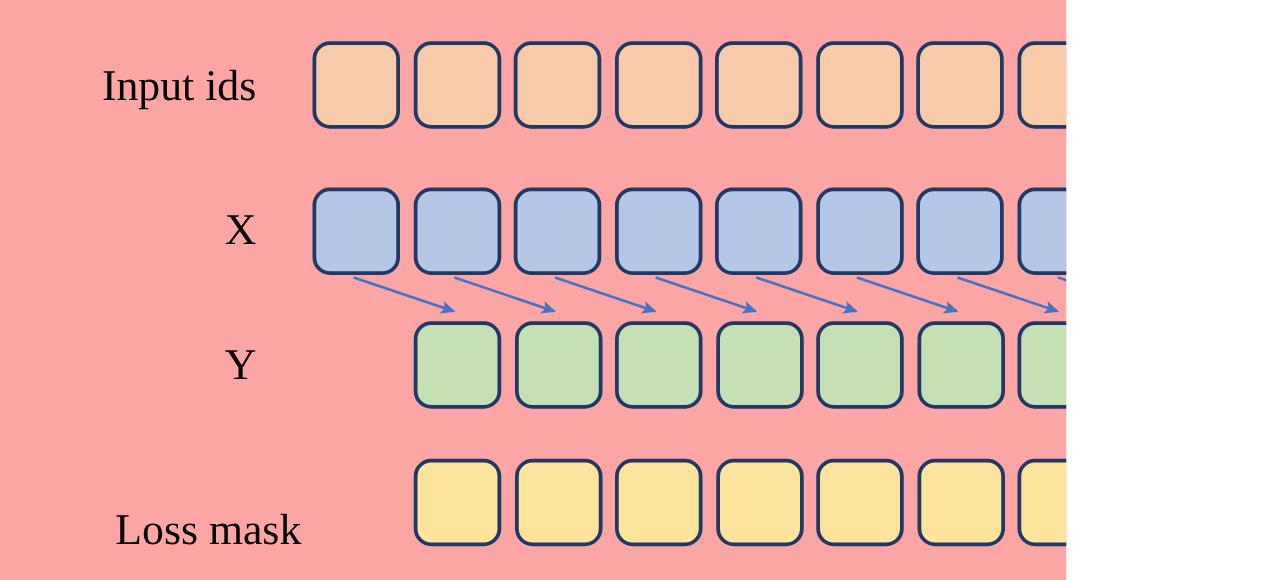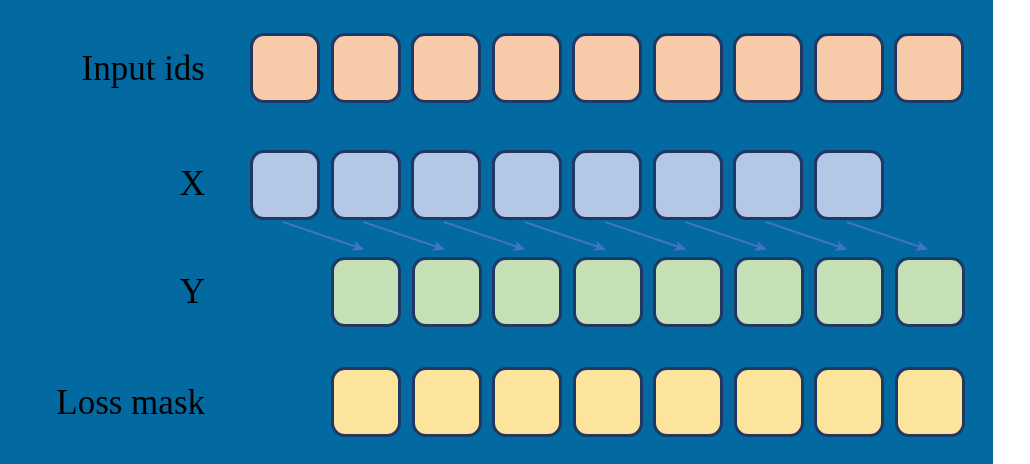--- a/index.html
+++ b/index.html
@@ -5,23 +5,23 @@
   html, body {
     margin: 0;
     padding: 0;
     background: #ffffff;
   }
   body {
     font-family: "Liberation Serif", "DejaVu Serif", serif;
   }
   #canvas {
     position: relative;
-    width: 993px;
+    width: 853px;
     height: 464px;
-    background: #0369a1;
+    background: #fca5a5;
     overflow: hidden;
   }
   .row-label {
     position: absolute;
     text-align: right;
     font-family: "Liberation Serif", "DejaVu Serif", serif;
     font-size: 35px;
     line-height: 1;
     color: #000000;
     white-space: nowrap;
@@ -86,21 +86,21 @@
       <div class="cell" style="left: 814px; top: 150px; width: 70px; height: 70px; background: rgb(180, 199, 231); border-color: rgb(31, 56, 100); border-width: 3px; border-radius: 14px;"></div>
       <div class="row-label" style="top: 274px;">Y</div>
       <div class="cell" style="left: 331px; top: 257px; width: 70px; height: 70px; background: rgb(197, 224, 180); border-color: rgb(31, 56, 100); border-width: 3px; border-radius: 14px;"></div>
       <div class="cell" style="left: 412px; top: 257px; width: 70px; height: 70px; background: rgb(197, 224, 180); border-color: rgb(31, 56, 100); border-width: 3px; border-radius: 14px;"></div>
       <div class="cell" style="left: 492px; top: 257px; width: 70px; height: 70px; background: rgb(197, 224, 180); border-color: rgb(31, 56, 100); border-width: 3px; border-radius: 14px;"></div>
       <div class="cell" style="left: 573px; top: 257px; width: 70px; height: 70px; background: rgb(197, 224, 180); border-color: rgb(31, 56, 100); border-width: 3px; border-radius: 14px;"></div>
       <div class="cell" style="left: 653px; top: 257px; width: 70px; height: 70px; background: rgb(197, 224, 180); border-color: rgb(31, 56, 100); border-width: 3px; border-radius: 14px;"></div>
       <div class="cell" style="left: 734px; top: 257px; width: 70px; height: 70px; background: rgb(197, 224, 180); border-color: rgb(31, 56, 100); border-width: 3px; border-radius: 14px;"></div>
       <div class="cell" style="left: 814px; top: 257px; width: 70px; height: 70px; background: rgb(197, 224, 180); border-color: rgb(31, 56, 100); border-width: 3px; border-radius: 14px;"></div>
       <div class="cell" style="left: 895px; top: 257px; width: 70px; height: 70px; background: rgb(197, 224, 180); border-color: rgb(31, 56, 100); border-width: 3px; border-radius: 14px;"></div>
-      <div class="row-label" style="top: 385px;">Loss mask</div>
+      <div class="row-label" style="top: 406px; padding-left: 36px;">Loss mask</div>
       <div class="cell" style="left: 331px; top: 367px; width: 70px; height: 70px; background: rgb(252, 228, 156); border-color: rgb(31, 56, 100); border-width: 3px; border-radius: 14px;"></div>
       <div class="cell" style="left: 412px; top: 367px; width: 70px; height: 70px; background: rgb(252, 228, 156); border-color: rgb(31, 56, 100); border-width: 3px; border-radius: 14px;"></div>
       <div class="cell" style="left: 492px; top: 367px; width: 70px; height: 70px; background: rgb(252, 228, 156); border-color: rgb(31, 56, 100); border-width: 3px; border-radius: 14px;"></div>
       <div class="cell" style="left: 573px; top: 367px; width: 70px; height: 70px; background: rgb(252, 228, 156); border-color: rgb(31, 56, 100); border-width: 3px; border-radius: 14px;"></div>
       <div class="cell" style="left: 653px; top: 367px; width: 70px; height: 70px; background: rgb(252, 228, 156); border-color: rgb(31, 56, 100); border-width: 3px; border-radius: 14px;"></div>
       <div class="cell" style="left: 734px; top: 367px; width: 70px; height: 70px; background: rgb(252, 228, 156); border-color: rgb(31, 56, 100); border-width: 3px; border-radius: 14px;"></div>
       <div class="cell" style="left: 814px; top: 367px; width: 70px; height: 70px; background: rgb(252, 228, 156); border-color: rgb(31, 56, 100); border-width: 3px; border-radius: 14px;"></div>
       <div class="cell" style="left: 895px; top: 367px; width: 70px; height: 70px; background: rgb(252, 228, 156); border-color: rgb(31, 56, 100); border-width: 3px; border-radius: 14px;"></div>
     </div>
 

